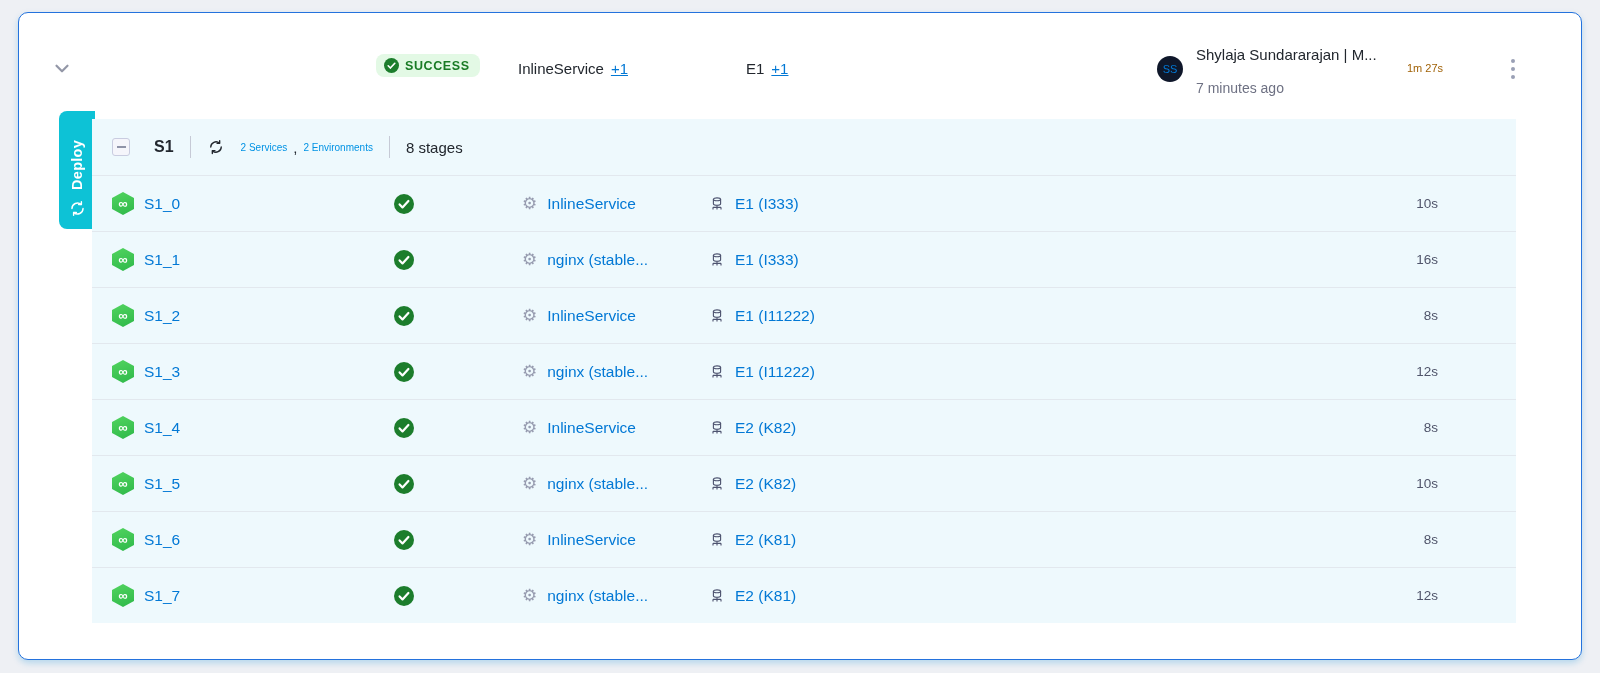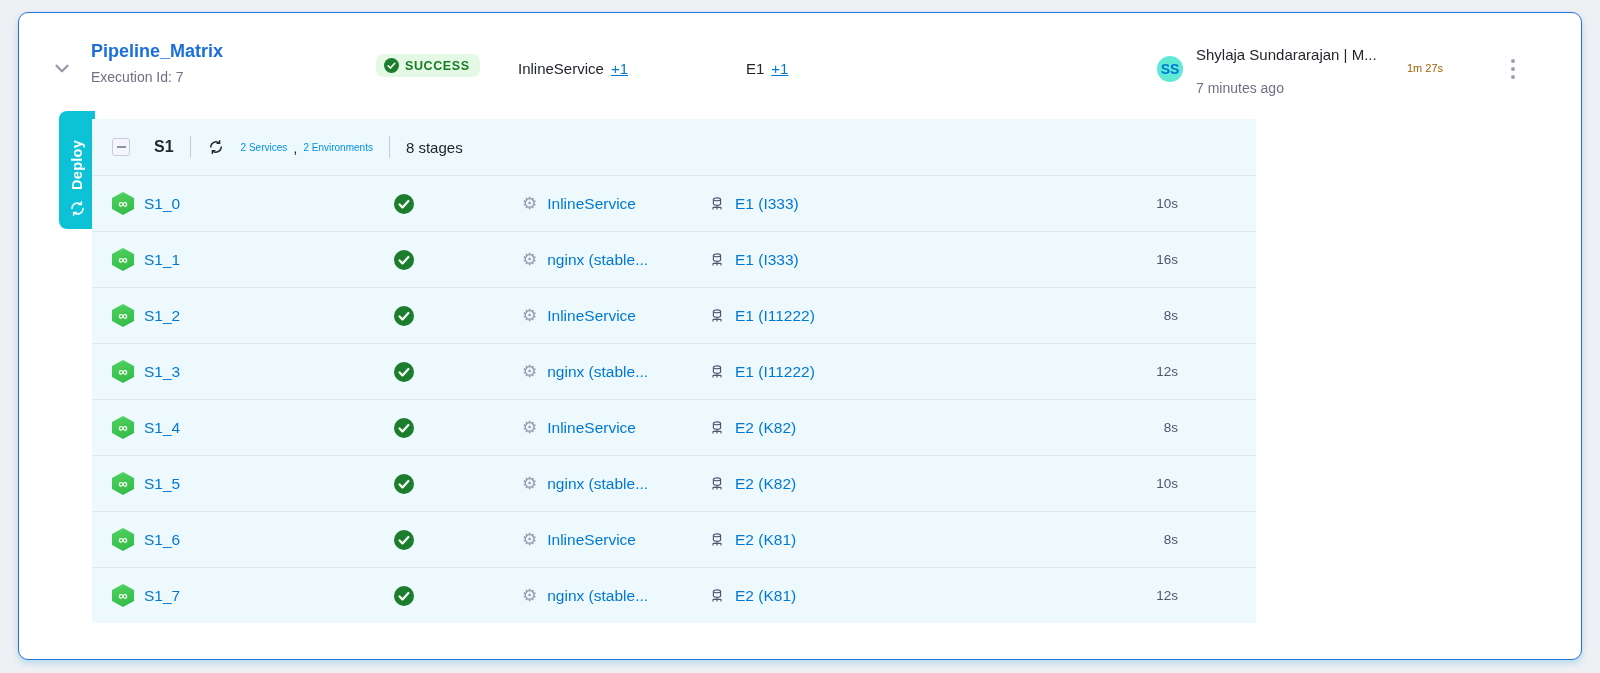--- a/index.html
+++ b/index.html
@@ -24,38 +24,38 @@
   .status-badge{left:357px;top:41px;display:flex;align-items:center;gap:6px;
         background:var(--success-bg);border-radius:8px;padding:4px 10px 4px 8px;}
   .status-badge span{font-size:12.5px;font-weight:bold;letter-spacing:.6px;color:var(--success-green);}
   .summary{display:flex;align-items:center;gap:7px;font-size:15px;color:var(--text-dark);}
   .svc-summary{left:499px;top:47px;}
   .env-summary{left:727px;top:47px;justify-content:flex-end;}
   .plus-link{color:var(--link-blue);text-decoration:underline;cursor:pointer;font-size:15px;}
   .trigger{left:880px;top:36px;display:flex;gap:9px;width:266px;}
   .trigger .ticon{flex:0 0 auto;margin-top:5px;}
   .trigger .ttext{font-size:15px;line-height:20px;color:var(--text-dark);}
-  .avatar{left:1138px;top:43px;width:26px;height:26px;border-radius:50%;background:#5eead4;
-        color:var(--link-blue);font-size:14px;font-weight:bold;display:flex;align-items:center;
+  .avatar{left:1138px;top:43px;width:26px;height:26px;border-radius:50%;background:#0f172a;
+        color:var(--link-blue);font-size:11px;font-weight:normal;display:flex;align-items:center;
         justify-content:center;cursor:pointer;}
   .user-block{left:1177px;top:33px;}
   .user-name{font-size:15px;color:var(--text-dark);}
   .time-ago{font-size:14px;color:var(--text-gray);margin-top:17px;}
   .exec-dur{left:1388px;top:49px;font-size:11px;color:#a16207;}
   .kebab{left:1488px;top:42px;display:flex;flex-direction:column;gap:4px;padding:4px;cursor:pointer;}
   .kebab i{width:4px;height:4px;border-radius:50%;background:#9aa0b5;}
   
   .deploy-tab{position:absolute;left:40px;top:98px;width:36px;height:118px;background:var(--tab-cyan);
         border-radius:8px 0 0 8px;cursor:pointer;z-index:1;}
   .tab-strip{position:absolute;left:0;top:0;width:118px;height:36px;display:flex;align-items:center;
         gap:9px;padding-left:11px;transform:rotate(-90deg) translateX(-118px);transform-origin:0 0;}
   .tab-strip .tab-loop{display:flex;transform:rotate(90deg);}
   .tab-label{color:#fff;font-size:14.5px;font-weight:bold;letter-spacing:.3px;}
   
-  .matrix{position:absolute;left:73px;top:106px;width:1164px;z-index:2;background:#fff;}
+  .matrix{position:absolute;left:73px;top:106px;width:1424px;z-index:2;background:#fff;}
   .matrix-header{height:56px;background:var(--row-bg);display:flex;align-items:center;
         padding-left:20px;gap:16px;}
   .collapse-box{width:18px;height:18px;border:1px solid #c9cce0;background:#f5f5fb;border-radius:3px;
         display:flex;align-items:center;justify-content:center;cursor:pointer;}
   .collapse-box i{display:block;width:9px;height:2px;background:#8f93a8;}
   .gname{font-size:16px;font-weight:bold;margin-left:8px;}
   .vdiv{width:1px;height:22px;background:#c6cad6;}
   .loop-dark{display:flex;color:#22272e;}
   .cyanlink{color:var(--cyan-link);font-size:10px;
         text-decoration-style:dotted;text-underline-offset:4px;cursor:pointer;}
@@ -101,24 +101,20 @@
 
 <div class="page">
   <div class="card">
 
     <div class="exec-header">
       <div class="chev">
         <svg width="22" height="22" viewBox="0 0 24 24">
             <path d="M6 9.5l6 6 6-6" stroke="#9397a7" stroke-width="2.4" fill="none" stroke-linecap="round" stroke-linejoin="round"></path>
           </svg>
       </div>
-      <div class="title-block">
-        <div class="pipeline-title">Pipeline_Matrix</div>
-        <div class="exec-id">Execution Id: 7</div>
-      </div>
       <div class="status-badge">
         <svg width="15" height="15" viewBox="0 0 20 20">
             <use href="#check-circle"></use>
           </svg>
         <span>SUCCESS</span>
       </div>
       <div class="summary svc-summary">
         <span>InlineService</span>
         <a class="plus-link">+1</a>
       </div>

